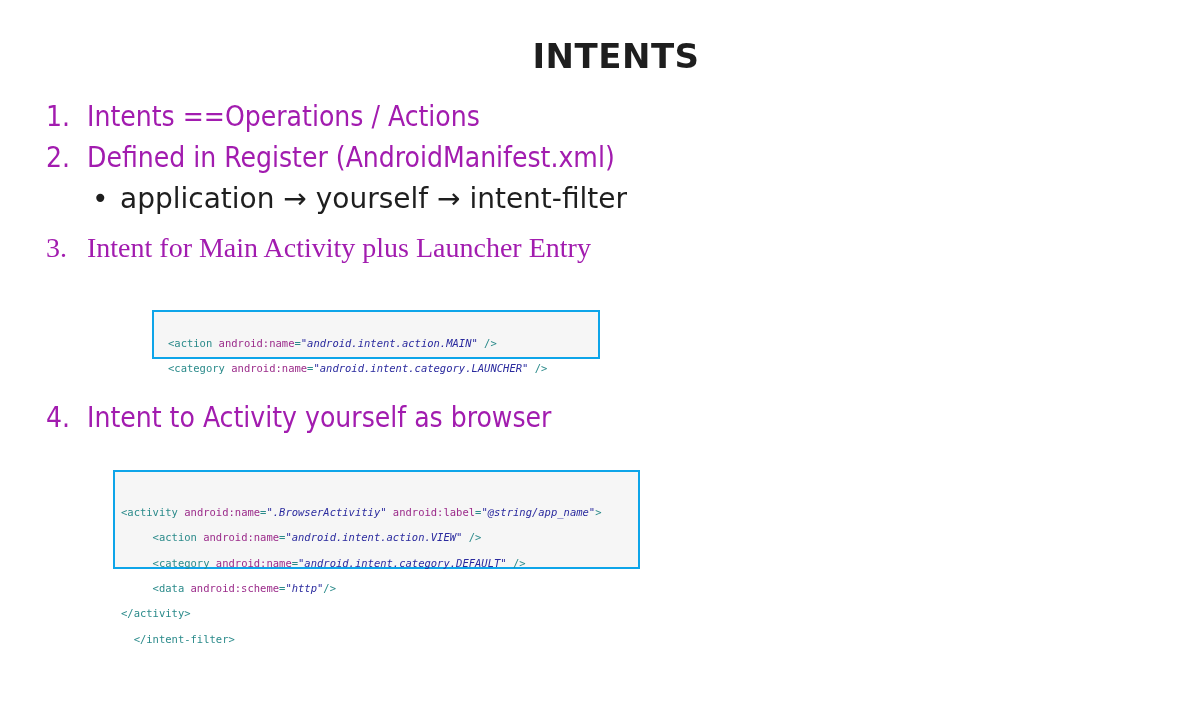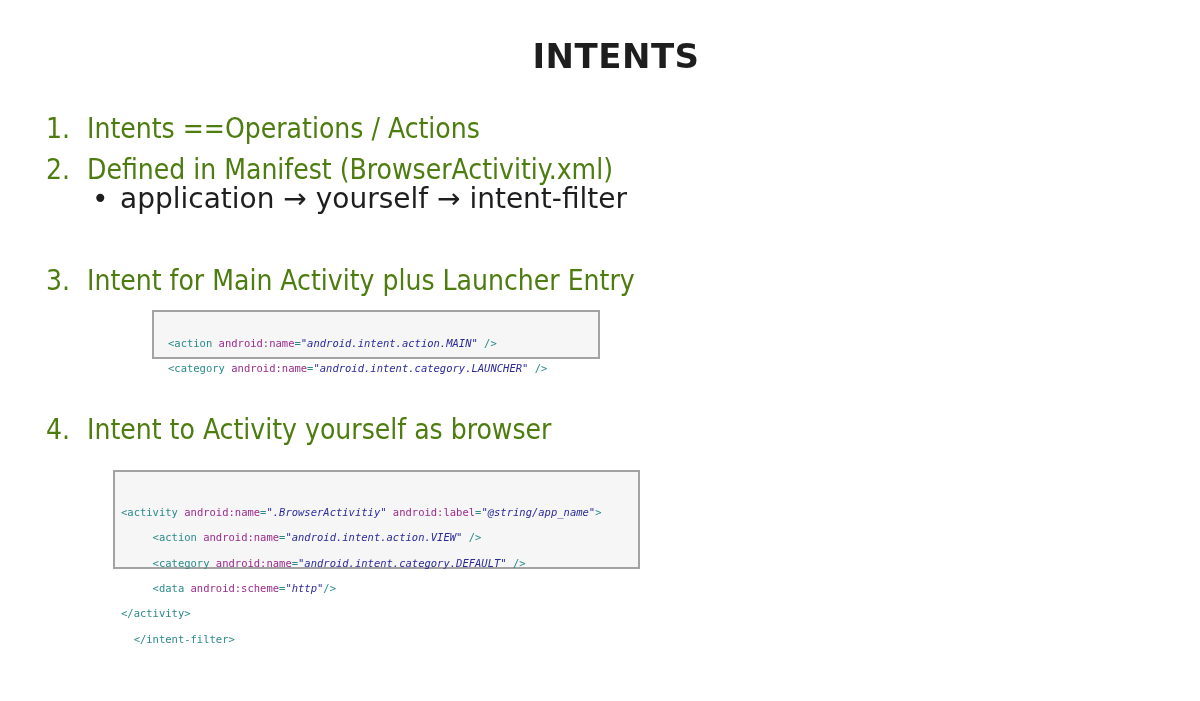--- a/index.html
+++ b/index.html
@@ -7,53 +7,53 @@
     width: 1200px; height: 701px; background: #ffffff; position: relative; overflow: hidden;
     font-family: "Liberation Sans", "DejaVu Sans", sans-serif; color: #222222;
   }
   .title {
     position: absolute; top: 36px; left: 16px; width: 1200px; text-align: center;
     font-family: "DejaVu Sans", sans-serif; font-weight: bold; font-size: 34px; color: #1e1e1e;
     letter-spacing: 0.5px;
   }
   .item {
     position: absolute; left: 46px; font-family: "DejaVu Sans Condensed", "DejaVu Sans", sans-serif;
-    font-size: 28px; color: #4d7c0f; white-space: nowrap; transform-origin: left top; margin-top: 12px;
+    font-size: 28px; color: #a21caf; white-space: nowrap; transform-origin: left top;
   }
   .item .num { display: inline-block; width: 41px; }
   .sub {
     position: absolute; left: 92px; font-family: "DejaVu Sans", sans-serif;
     font-size: 28px; color: #1e1e1e; white-space: nowrap;
   }
   .sub .bullet { display: inline-block; width: 28px; }
   .codebox {
-    position: absolute; background: #f6f6f6; border: 2px solid #a3a3a3;
+    position: absolute; background: #f6f6f6; border: 2px solid #0ea5e9;
     font-family: "DejaVu Sans Mono", "Liberation Mono", monospace; font-size: 10.5px; line-height: 12.7px;
     box-sizing: border-box; white-space: pre;
   }
   .tag { color: #2a8a8a; }
   .attr { color: #9b2b8a; }
   .eq { color: #2a8a8a; }
   .val { color: #2a2a9e; font-style: italic; }
 </style>
 </head>
 <body>
 
 <div class="title">INTENTS</div>
 
 <div class="item" style="top:100px;">
   <span class="num">1.</span><span>Intents ==Operations / Actions</span>
 </div>
 <div class="item" style="top:141px;">
-  <span class="num">2.</span><span>Defined in Manifest (BrowserActivitiy.xml)</span>
+  <span class="num">2.</span><span>Defined in Register (AndroidManifest.xml)</span>
 </div>
 <div class="sub" style="top:182px;">
   <span class="bullet">•</span><span>application → yourself → intent-filter</span>
 </div>
-<div class="item" style="top:252px;">
+<div class="item" style="top:232px;font-family:Liberation Serif, serif;">
   <span class="num">3.</span><span>Intent for Main Activity plus Launcher Entry</span>
 </div>
 
 <div class="codebox" style="left:152px; top:310px; width:448px; height:49px; padding:12px 0 0 14px;">
 <div><span class="tag">&lt;action</span> <span class="attr">android:name</span><span class="eq">=</span><span class="val">"android.intent.action.MAIN"</span><span class="tag"> /&gt;</span></div>
 <div><span class="tag">&lt;category</span> <span class="attr">android:name</span><span class="eq">=</span><span class="val">"android.intent.category.LAUNCHER"</span><span class="tag"> /&gt;</span></div>
 </div>
 
 <div class="item" style="top:401px;">
   <span class="num">4.</span><span>Intent to Activity yourself as browser</span>

